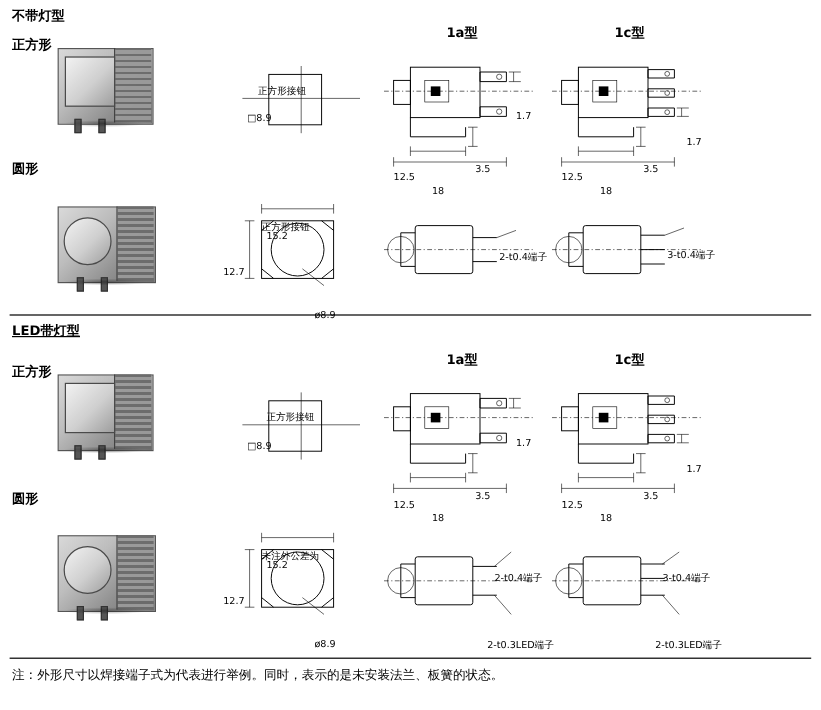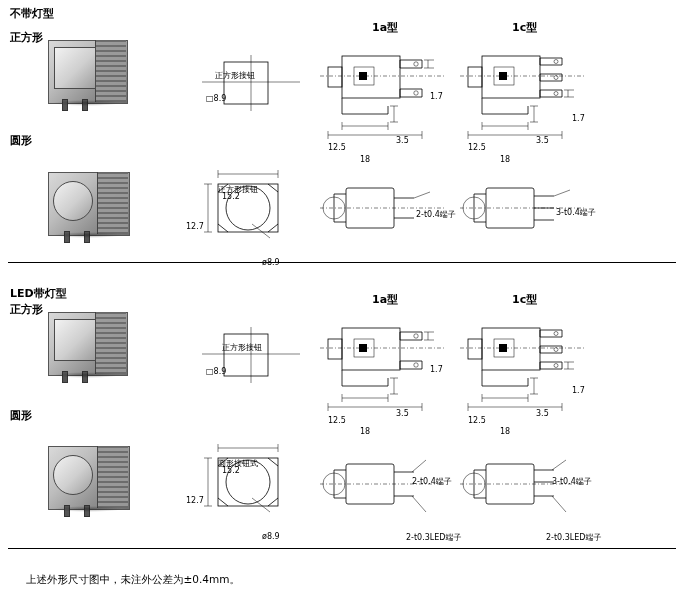--- a/index.html
+++ b/index.html
@@ -218,21 +218,21 @@
     <circle class="ln-thin" cx="16" cy="30" r="11"></circle>
     <line class="ln" x1="76" y1="18" x2="96" y2="18"></line>
     <line class="ln" x1="76" y1="30" x2="96" y2="30"></line>
     <line class="ln" x1="76" y1="42" x2="96" y2="42"></line>
     <line class="ln-thin" x1="96" y1="18" x2="112" y2="12"></line>
   </svg>
   <div class="lbl tiny" style="left:556px;top:183px;">3-t0.4端子</div>
 
   <div class="divider" style="top:262px;"></div>
 
-  <div class="lbl lbl-b" style="left:10px;top:286px;">LED带灯型</div>
+  <div class="lbl lbl-b" style="left:10px;top:268px;text-decoration:underline;">LED带灯型</div>
   <div class="lbl lbl-b" style="left:10px;top:302px;">正方形</div>
   <div class="lbl lbl-b" style="left:10px;top:408px;">圆形</div>
 
   <div class="lbl lbl-b" style="left:372px;top:292px;">1a型</div>
   <div class="lbl lbl-b" style="left:512px;top:292px;">1c型</div>
 
   <div class="photo" style="left:48px;top:312px;width:78px;height:62px;">
     <div class="body"></div>
     <div class="side"></div>
     <div class="cap" style="left:6px;top:7px;width:40px;height:40px;"></div>
@@ -311,21 +311,21 @@
 
   <div class="photo" style="left:48px;top:446px;width:80px;height:62px;">
     <div class="body"></div>
     <div class="side"></div>
     <div class="cap round" style="left:5px;top:9px;width:38px;height:38px;"></div>
     <div class="pin" style="left:16px;bottom:-9px;"></div>
     <div class="pin" style="left:36px;bottom:-9px;"></div>
     <div class="shadow"></div>
   </div>
 
-  <div class="lbl tiny" style="left:218px;top:434px;">圆形接钮式</div>
+  <div class="lbl tiny" style="left:218px;top:434px;">未注外公差为</div>
   <svg class="abs" style="left:190px;top:440px;" width="115" height="78">
     <line class="ln-thin" x1="28" y1="8" x2="88" y2="8"></line>
     <line class="ln-thin" x1="28" y1="4" x2="28" y2="12"></line>
     <line class="ln-thin" x1="88" y1="4" x2="88" y2="12"></line>
     <line class="ln-thin" x1="18" y1="18" x2="18" y2="66"></line>
     <line class="ln-thin" x1="14" y1="18" x2="22" y2="18"></line>
     <line class="ln-thin" x1="14" y1="66" x2="22" y2="66"></line>
     <rect class="ln" x="28" y="18" width="60" height="48"></rect>
     <circle class="ln" cx="58" cy="42" r="22"></circle>
     <line class="ln" x1="28" y1="26" x2="38" y2="18"></line>
@@ -359,15 +359,15 @@
     <line class="ln" x1="76" y1="18" x2="96" y2="18"></line>
     <line class="ln" x1="76" y1="30" x2="96" y2="30"></line>
     <line class="ln" x1="76" y1="44" x2="96" y2="44"></line>
     <line class="ln-thin" x1="94" y1="18" x2="108" y2="8"></line>
     <line class="ln-thin" x1="94" y1="44" x2="108" y2="60"></line>
   </svg>
   <div class="lbl tiny" style="left:552px;top:452px;">3-t0.4端子</div>
   <div class="lbl tiny" style="left:546px;top:508px;">2-t0.3LED端子</div>
 
   <div class="divider" style="top:548px;"></div>
-  <div class="note" style="top:572px;left:26px;">上述外形尺寸图中，未注外公差为±0.4mm。</div>
+  <div class="note" style="top:556px;">注：外形尺寸以焊接端子式为代表进行举例。同时，表示的是未安装法兰、板簧的状态。</div>
 
 </div>
 
 </body></html>

